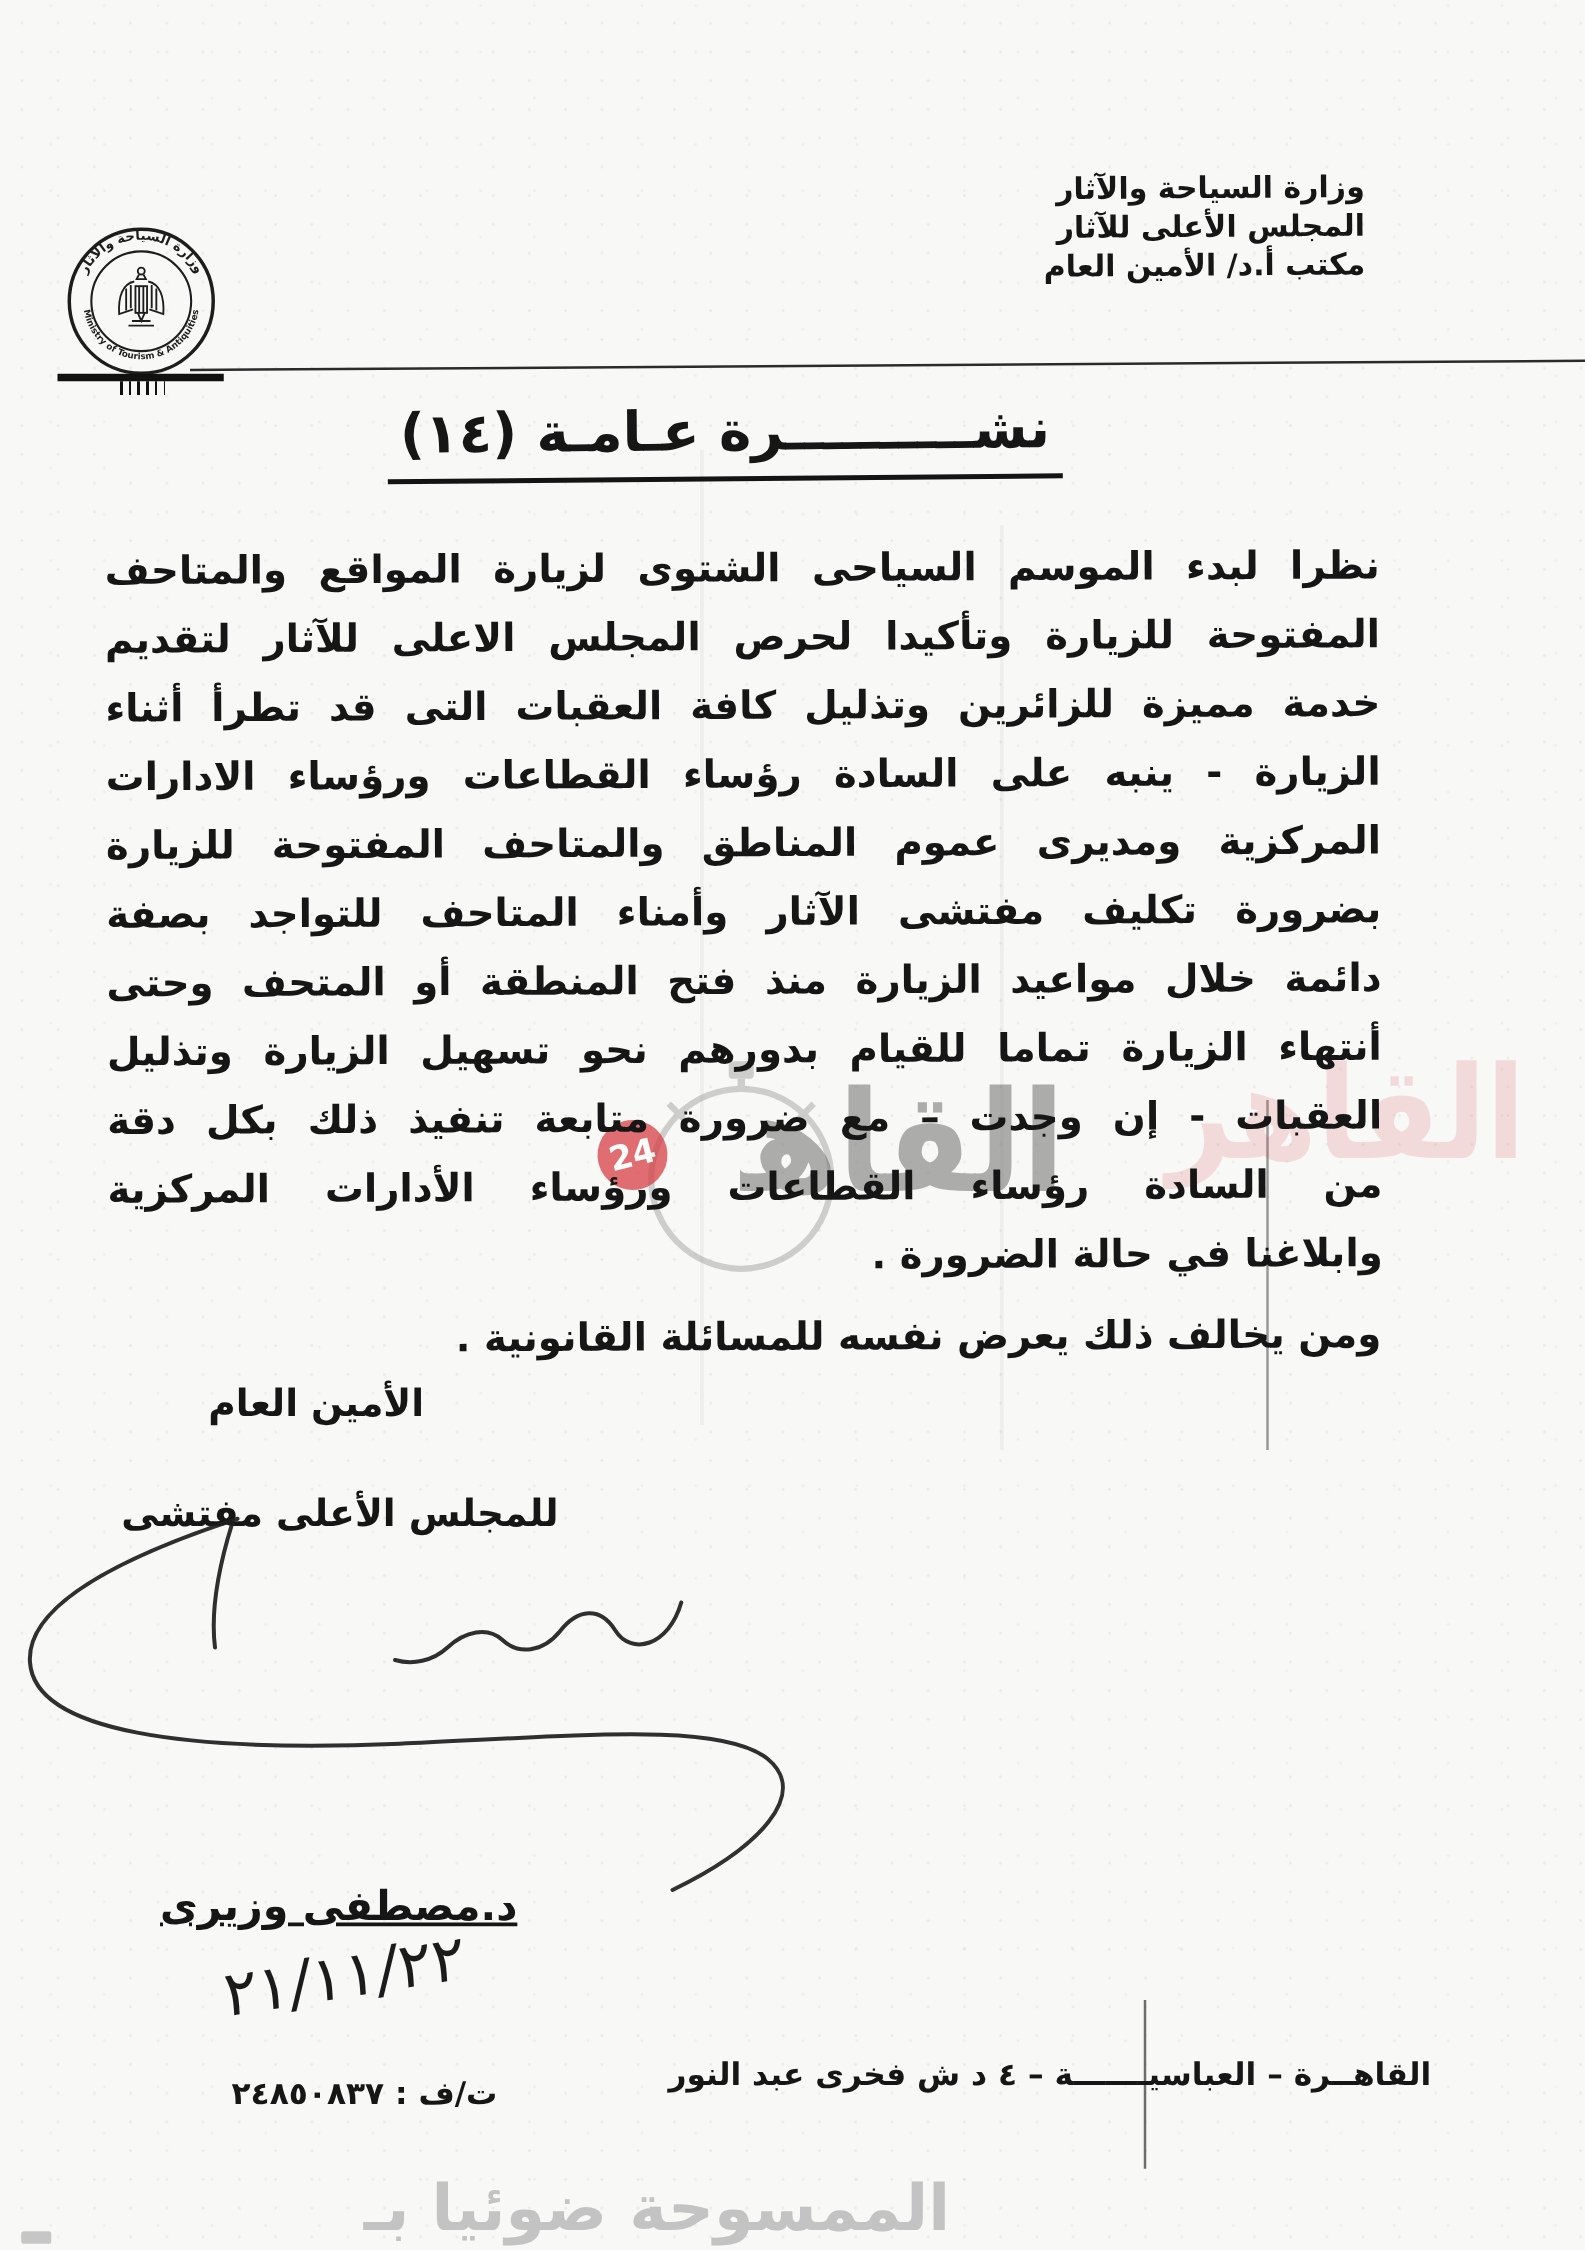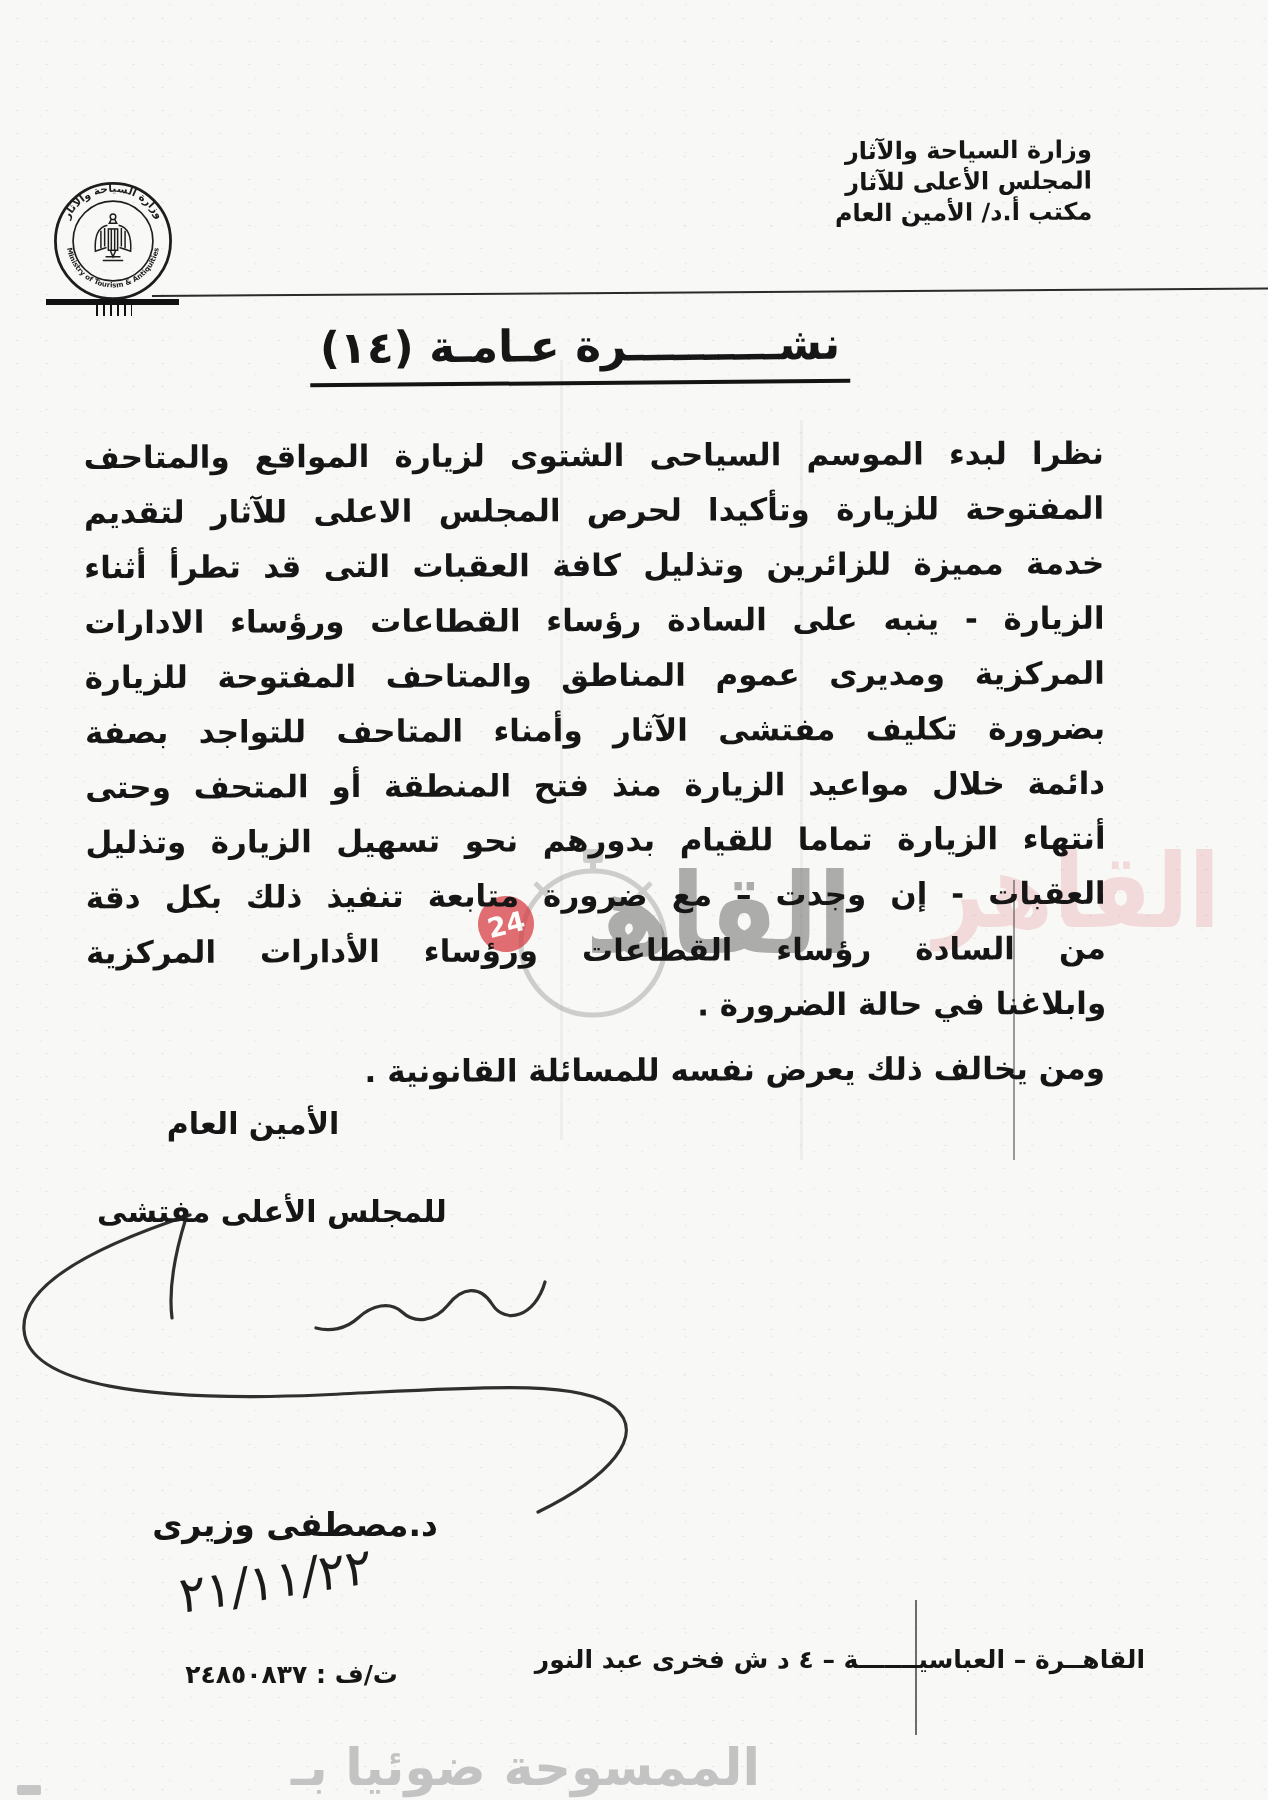--- a/index.html
+++ b/index.html
@@ -37,22 +37,22 @@
   .bline{height:55px;line-height:55px;font-size:31px;font-weight:bold;white-space:nowrap;
          text-align:justify;text-align-last:justify;}
   .bline.short{text-align:right;text-align-last:right;white-space:normal;}
   .closing{position:absolute;left:85px;top:1052px;width:1020px;direction:rtl;text-align:right;
            font-size:31px;font-weight:bold;transform:rotate(-0.25deg);}
   
   .sig-role1{position:absolute;left:118px;top:1106px;width:270px;text-align:center;direction:rtl;
              font-size:30px;font-weight:bold;}
   .sig-role2{position:absolute;left:92px;top:1194px;width:360px;text-align:center;direction:rtl;
              font-size:30px;font-weight:bold;}
-  .sig-name{position:absolute;left:128px;top:1505px;width:310px;text-align:right;direction:rtl;
-            font-size:33px;font-weight:bold;}
+  .sig-name{position:absolute;left:128px;top:1505px;width:310px;text-align:left;direction:rtl;
+            font-size:33px;font-weight:bold;text-decoration:underline;}
   .sig-svg{position:absolute;left:0px;top:1190px;width:660px;height:350px;}
   .sig-date{position:absolute;left:100px;top:1552px;width:350px;direction:rtl;text-align:center;
             font-size:50px;letter-spacing:7px;color:#1b1b1b;
             transform:rotate(-9deg) skewX(-6deg);}
   
   .addr{position:absolute;left:560px;top:1645px;width:585px;direction:rtl;text-align:right;
         font-size:25px;font-weight:bold;white-space:nowrap;}
   .phone{position:absolute;left:133px;top:1660px;width:220px;direction:rtl;text-align:right;
          font-size:25px;font-weight:bold;margin-left:45px;}
   

